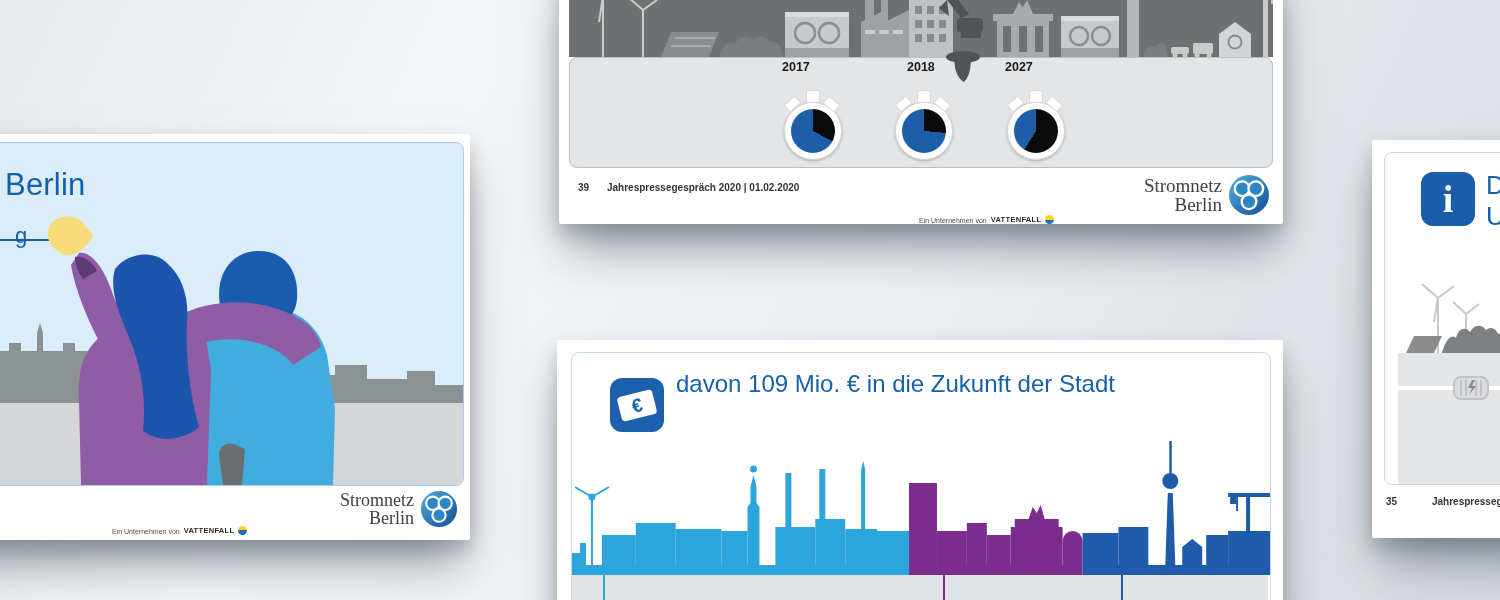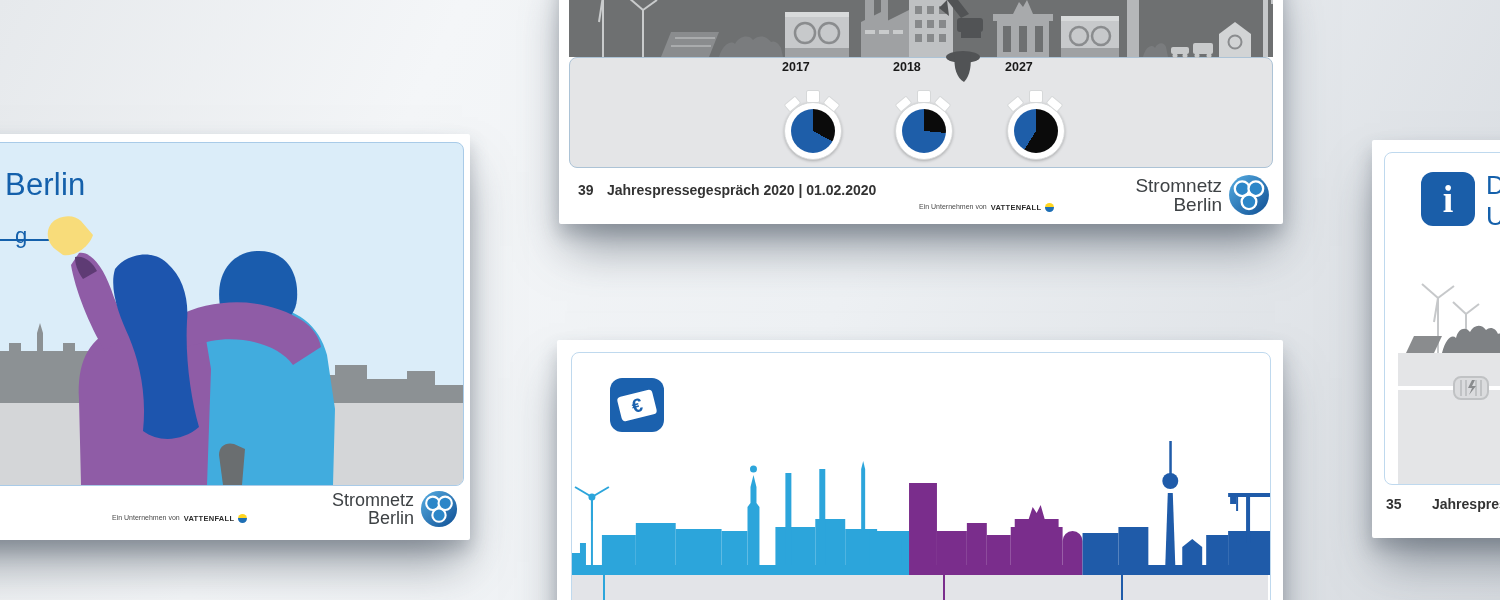--- a/index.html
+++ b/index.html
@@ -13,44 +13,44 @@
   
   #slide-title{left:-120px;top:134px;width:590px;height:406px;}
   #s1-content{position:absolute;left:6px;top:8px;width:576px;height:342px;
     background:#dbedf9;border:1px solid #a9cbe8;border-radius:8px;overflow:hidden;}
   #s1-title{position:absolute;left:118px;top:24px;font-size:31px;color:#1460ab;letter-spacing:.2px;}
   #s1-rule{position:absolute;left:0;top:96px;width:194px;height:2px;background:#1460ab;}
   #s1-sub{position:absolute;left:128px;top:80px;font-size:22px;color:#1460ab;}
   #s1-skyline{position:absolute;left:0;top:150px;width:576px;height:110px;}
   #s1-wall{position:absolute;left:0;top:260px;width:576px;height:82px;background:#d4d6d8;}
   #s1-couple{position:absolute;left:140px;top:70px;width:320px;height:272px;}
-  .vatt-line{position:absolute;display:flex;align-items:flex-start;gap:4px;white-space:nowrap;}
+  .vatt-line{position:absolute;display:flex;align-items:flex-end;gap:4px;white-space:nowrap;margin-top:12px;}
   .vatt-prefix{font-size:7px;color:#4a4a4a;}
   .vatt-name{font-size:7.5px;font-weight:700;color:#2b2b2b;letter-spacing:.3px;}
   .vatt-dot{width:9px;height:9px;border-radius:50%;background:linear-gradient(#ffd520 50%,#1e6fb5 50%);}
   .logo-lockup{position:absolute;display:flex;align-items:center;gap:6px;}
-  .logo-words{text-align:right;color:#3e4245;line-height:1.02;}
+  .logo-words{text-align:right;color:#3e4245;line-height:1.02;font-family:Liberation Serif, serif;}
   #slide-title .logo-words{font-size:18px;}
   #slide-timeline .logo-words{font-size:19px;}
   
   #slide-timeline{left:559px;top:-40px;width:724px;height:264px;}
   #s2-band{position:absolute;left:10px;top:0;width:704px;height:140px;z-index:3;pointer-events:none;}
   #s2-panel{position:absolute;left:10px;top:97px;width:702px;height:109px;background:#e4e5e7;
     border:1px solid #acc3d6;border-radius:8px;z-index:1;}
   .year{position:absolute;top:100px;width:60px;text-align:left;font-weight:700;font-size:12.5px;color:#1a1a1a;z-index:2;}
   .stopwatch{position:absolute;top:142px;width:56px;height:56px;z-index:2;}
   .sw-body{width:56px;height:56px;border-radius:50%;background:#fff;border:1px solid #d6d8d9;
     box-shadow:0 1px 3px rgba(0,0,0,.25);display:flex;align-items:center;justify-content:center;}
   .sw-pie{width:44px;height:44px;border-radius:50%;}
   .sw-crown{position:absolute;top:-12px;left:22px;width:12px;height:11px;background:#fff;
     border:1px solid #d6d8d9;border-radius:2px;}
   .sw-ear{position:absolute;width:13px;height:8px;background:#fff;border:1px solid #d6d8d9;border-radius:2px;top:-3px;}
   .sw-ear-l{left:1px;transform:rotate(-40deg);}
   .sw-ear-r{right:1px;transform:rotate(40deg);}
-  .footer-line{position:absolute;font-size:14px;font-weight:700;color:#333;white-space:nowrap;}
+  .footer-line{position:absolute;font-size:10px;font-weight:700;color:#333;white-space:nowrap;}
   
   #slide-invest{left:557px;top:340px;width:726px;height:300px;}
   #s3-box{position:absolute;left:14px;top:12px;width:698px;height:284px;
     border:1px solid #bfd9ee;border-radius:8px;background:#fff;}
   #s3-euro{position:absolute;left:53px;top:38px;width:54px;height:54px;background:#1b61ae;border-radius:12px;
     display:flex;align-items:center;justify-content:center;}
   #s3-euro .card{width:36px;height:25px;background:#fff;border-radius:4px;transform:rotate(-14deg);
     display:flex;align-items:center;justify-content:center;font-size:19px;font-weight:700;color:#1b61ae;}
   #s3-title{position:absolute;left:119px;top:28px;font-size:24px;line-height:31px;color:#1562ac;}
   #s3-skyline{position:absolute;left:15px;top:95px;width:698px;height:140px;}
@@ -215,21 +215,21 @@
     <circle cx="666" cy="82" r="6.5" fill="none" stroke="#8a8c8e" stroke-width="2"></circle>
     <g fill="#c6c8ca">
         <rect x="686" y="24" width="46" height="4"></rect>
         <rect x="694" y="28" width="5" height="69"></rect>
         <rect x="684" y="28" width="7" height="8"></rect>
         <rect x="702" y="28" width="2" height="16"></rect>
       </g>
   </svg>
 
   <div class="year" style="left:223px;">2017</div>
-  <div class="year" style="left:334px;">2018</div>
+  <div class="year" style="left:348px;">2018</div>
   <div class="year" style="left:446px;">2027</div>
 
   <div class="stopwatch" style="left:225px;">
     <span class="sw-ear sw-ear-l"></span>
       <span class="sw-ear sw-ear-r"></span>
     <span class="sw-crown"></span>
     <div class="sw-body">
         <div class="sw-pie" style="background: conic-gradient(rgb(11, 11, 11) 0deg, rgb(11, 11, 11) 118deg, rgb(30, 94, 169) 118deg, rgb(30, 94, 169) 360deg);"></div>
       </div>
   </div>
@@ -282,20 +282,21 @@
 </div>
 
 <div class="slide" id="slide-invest">
   <div id="s3-box"></div>
   <div id="s3-euro">
     <div class="card">
         <span>€</span>
       </div>
   </div>
   <div id="s3-title">
+    <div>davon 109 Mio. € in die Zukunft der Stadt</div>
   </div>
 
   <svg id="s3-skyline" viewBox="0 0 700 140" preserveAspectRatio="none">
     <g fill="#2ca5db">
       <path d="M0 130 L0 118 H8 V108 H14 V130 Z"></path>
       <rect x="30" y="100" width="34" height="30"></rect>
         <rect x="64" y="88" width="40" height="42"></rect>
       <rect x="104" y="94" width="46" height="36"></rect>
         <rect x="150" y="96" width="26" height="34"></rect>
       <path d="M176 130 V72 L179 68 V52 L182 40 L185 52 V68 L188 72 V130 Z"></path>

